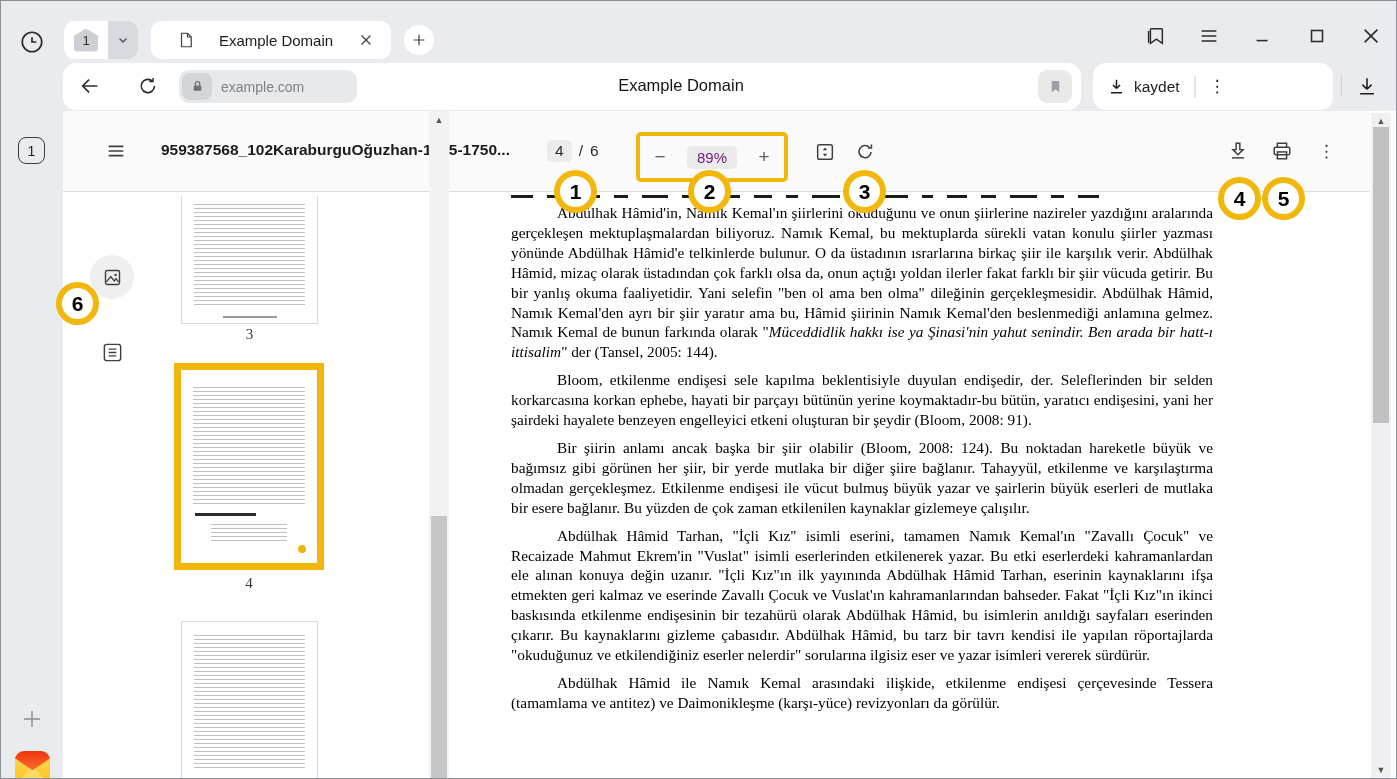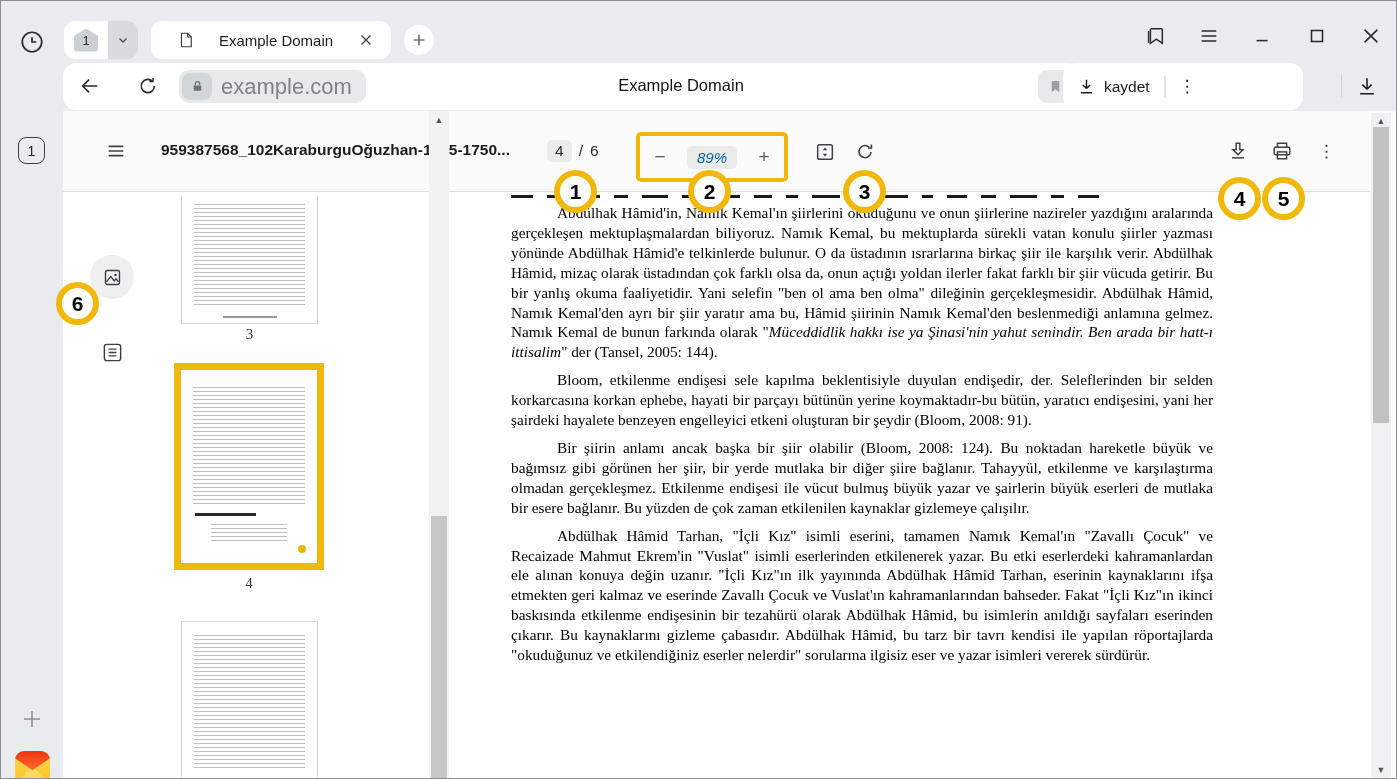--- a/index.html
+++ b/index.html
@@ -28,41 +28,41 @@
   .mail-app { position:absolute; left:14px; top:690px; width:35px; height:35px; border-radius:9px; background:linear-gradient(180deg,#ffd75e 0%, #ffc215 100%); overflow:hidden; }
   .mail-flap { position:absolute; left:0; top:0; width:100%; height:55%; background:linear-gradient(180deg,#f0330f,#fb6d2e); clip-path:polygon(0 0, 100% 0, 100% 38%, 50% 100%, 0 38%); }
   .mail-fold { position:absolute; left:0; bottom:0; width:100%; height:60%; background:#ffdb66; clip-path:polygon(0 100%, 50% 0, 100% 100%); }
 
   
   .nav-card { position:absolute; left:62px; top:62px; width:1018px; height:47px; background:#fff; border-radius:13px; }
   .nav-back { position:absolute; left:78px; top:74px; width:22px; height:22px; color:#2b2b2b; }
   .nav-reload { position:absolute; left:136px; top:74px; width:22px; height:22px; color:#2b2b2b; }
   .url-pill { position:absolute; left:178px; top:69px; height:33px; min-width:178px; background:#e7e9eb; border-radius:10px; display:flex; align-items:center; padding:0 14px 0 3px; }
   .lock-chip { width:30px; height:27px; background:#d3d6d9; border-radius:8px; display:flex; align-items:center; justify-content:center; color:#6d7175; margin-right:9px; }
-  .url-text { font-size:22px; color:#7f8286; }
+  .url-text { font-size:14px; color:#7f8286; }
   .nav-title { position:absolute; left:480px; top:75px; width:400px; text-align:center; font-size:16.5px; color:#141414; }
   .bm-chip { position:absolute; left:1037px; top:69px; width:34px; height:33px; background:#e9e9ea; border-radius:9px; display:flex; align-items:center; justify-content:center; color:#9aa0a6; }
-  .actions-card { position:absolute; left:1062px; top:62px; width:240px; height:47px; background:#fff; border-radius:13px; display:flex; align-items:center;text-align:center; }
+  .actions-card { position:absolute; left:1092px; top:62px; width:240px; height:47px; background:#fff; border-radius:13px; display:flex; align-items:center;text-align:center; }
   .action-btn { display:flex; align-items:center; gap:8px; font-size:15.5px; color:#1d1d1f; padding:0 14px; height:100%; cursor:pointer; }
   .action-icon { width:19px; height:19px; color:#1d1d1f; }
   .v-div { width:1px; height:22px; background:#e3e4e6; }
   .dots-v { font-size:17px; color:#1d1d1f; padding:0 13px; cursor:pointer; letter-spacing:0; }
   .dl-divider { position:absolute; left:1340px; top:74px; width:1px; height:22px; background:#cfd2d5; }
   .nav-dl { position:absolute; left:1355px; top:74px; width:22px; height:22px; color:#1d1d1f; }
 
   
   .pdf-area { position:absolute; left:62px; top:110px; right:0; bottom:0; background:#fff; }
   .pdf-toolbar { position:absolute; left:0; top:0; right:26px; height:81px; background:#fafafa; border-bottom:1px solid #dcdde0; }
   .pdf-menu { position:absolute; left:42px; top:29px; width:22px; height:22px; color:#3c4043; }
   .pdf-filename { position:absolute; left:98px; top:30px; font-size:15.5px; font-weight:600; color:#1b1b1b; white-space:nowrap; }
   .page-counter { position:absolute; left:484px; top:29px; display:flex; align-items:center; gap:7px; font-size:15.5px; color:#2b2b2b; }
   .page-chip { background:#ebebeb; border-radius:5px; padding:2px 8px; }
   .zoom-group { position:absolute; left:573px; top:21px; width:152px; height:50px; border:4px solid #F2B70B; border-radius:5px; display:flex; align-items:center; justify-content:space-between; padding:0 10px; }
   .zoom-btn { font-size:19px; color:#5f6368; width:20px; text-align:center; cursor:pointer; }
-  .zoom-chip { background:#ebebeb; border-radius:5px; padding:3px 10px; font-size:15px; color:#0369a1;font-style:italic; }
+  .zoom-chip { background:#ebebeb; border-radius:5px; padding:3px 10px; font-size:15px; color:#701a75; }
   .fit-btn { position:absolute; left:751px; top:30px; width:22px; height:22px; color:#3c4043; }
   .rotate-btn { position:absolute; left:791px; top:30px; width:22px; height:22px; color:#3c4043; }
   .pdf-dl { position:absolute; left:1164px; top:29px; width:22px; height:22px; color:#3c4043; }
   .pdf-print { position:absolute; left:1208px; top:29px; width:22px; height:22px; color:#3c4043; }
   .pdf-more { position:absolute; left:1255px; top:30px; font-size:17px; color:#3c4043; }
 
   
   .view-rail-img { position:absolute; left:27px; top:144px; width:44px; height:44px; border-radius:50%; background:#efefef; display:flex; align-items:center; justify-content:center; color:#3c4043; }
   .view-rail-img svg { width:21px; height:21px; }
   .view-rail-list { position:absolute; left:38px; top:230px; width:23px; height:23px; color:#3c4043; }
@@ -322,20 +322,21 @@
 
     <div class="content">
       <div class="clipped-line">
         <i style="width:22px"></i><i style="width:9px"></i><i style="width:30px"></i><i style="width:14px"></i><i style="width:26px"></i><i style="width:10px"></i><i style="width:34px"></i><i style="width:18px"></i><i style="width:12px"></i><i style="width:28px"></i><i style="width:16px"></i><i style="width:24px"></i><i style="width:11px"></i><i style="width:20px"></i><i style="width:15px"></i><i style="width:27px"></i><i style="width:13px"></i><i style="width:21px"></i>
       </div>
       <div class="doc-text" id="doc-text">
           <p class="doc-par"><span>Abdülhak Hâmid'in, Namık Kemal'ın şiirlerini okuduğunu ve onun şiirlerine nazireler yazdığını aralarında gerçekleşen mektuplaşmalardan biliyoruz. Namık Kemal, bu mektuplarda sürekli vatan konulu şiirler yazması yönünde Abdülhak Hâmid'e telkinlerde bulunur. O da üstadının ısrarlarına birkaç şiir ile karşılık verir. Abdülhak Hâmid, mizaç olarak üstadından çok farklı olsa da, onun açtığı yoldan ilerler fakat farklı bir şiir vücuda getirir. Bu bir yanlış okuma faaliyetidir. Yani selefin "ben ol ama ben olma" dileğinin gerçekleşmesidir. Abdülhak Hâmid, Namık Kemal'den ayrı bir şiir yaratır ama bu, Hâmid şiirinin Namık Kemal'den beslenmediği anlamına gelmez. Namık Kemal de bunun farkında olarak "</span><em>Müceddidlik hakkı ise ya Şinasi'nin yahut senindir. Ben arada bir hatt-ı ittisalim</em><span>" der (Tansel, 2005: 144).</span></p>
           <p class="doc-par"><span>Bloom, etkilenme endişesi sele kapılma beklentisiyle duyulan endişedir, der. Seleflerinden bir selden korkarcasına korkan ephebe, hayati bir parçayı bütünün yerine koymaktadır-bu bütün, yaratıcı endişesini, yani her şairdeki hayalete benzeyen engelleyici etkeni oluşturan bir şeydir (Bloom, 2008: 91).</span></p>
           <p class="doc-par"><span>Bir şiirin anlamı ancak başka bir şiir olabilir (Bloom, 2008: 124). Bu noktadan hareketle büyük ve bağımsız gibi görünen her şiir, bir yerde mutlaka bir diğer şiire bağlanır. Tahayyül, etkilenme ve karşılaştırma olmadan gerçekleşmez. Etkilenme endişesi ile vücut bulmuş büyük yazar ve şairlerin büyük eserleri de mutlaka bir esere bağlanır. Bu yüzden de çok zaman etkilenilen kaynaklar gizlemeye çalışılır.</span></p>
           <p class="doc-par"><span>Abdülhak Hâmid Tarhan, "İçli Kız" isimli eserini, tamamen Namık Kemal'ın "Zavallı Çocuk" ve Recaizade Mahmut Ekrem'in "Vuslat" isimli eserlerinden etkilenerek yazar. Bu etki eserlerdeki kahramanlardan ele alınan konuya değin uzanır. "İçli Kız"ın ilk yayınında Abdülhak Hâmid Tarhan, eserinin kaynaklarını ifşa etmekten geri kalmaz ve eserinde Zavallı Çocuk ve Vuslat'ın kahramanlarından bahseder. Fakat "İçli Kız"ın ikinci baskısında etkilenme endişesinin bir tezahürü olarak Abdülhak Hâmid, bu isimlerin anıldığı sayfaları eserinden çıkarır. Bu kaynaklarını gizleme çabasıdır. Abdülhak Hâmid, bu tarz bir tavrı kendisi ile yapılan röportajlarda "okuduğunuz ve etkilendiğiniz eserler nelerdir" sorularına ilgisiz eser ve yazar isimleri vererek sürdürür.</span></p>
+          <p class="doc-par"><span>Abdülhak Hâmid ile Namık Kemal arasındaki ilişkide, etkilenme endişesi çerçevesinde Tessera (tamamlama ve antitez) ve Daimonikleşme (karşı-yüce) revizyonları da görülür.</span></p>
         </div>
     </div>
 
     <div class="main-scroll">
       <div class="arr" style="top:3px;">▲</div>
       <div class="thumb"></div>
       <div class="arr" style="bottom:3px;">▼</div>
     </div>
   </div>
 

